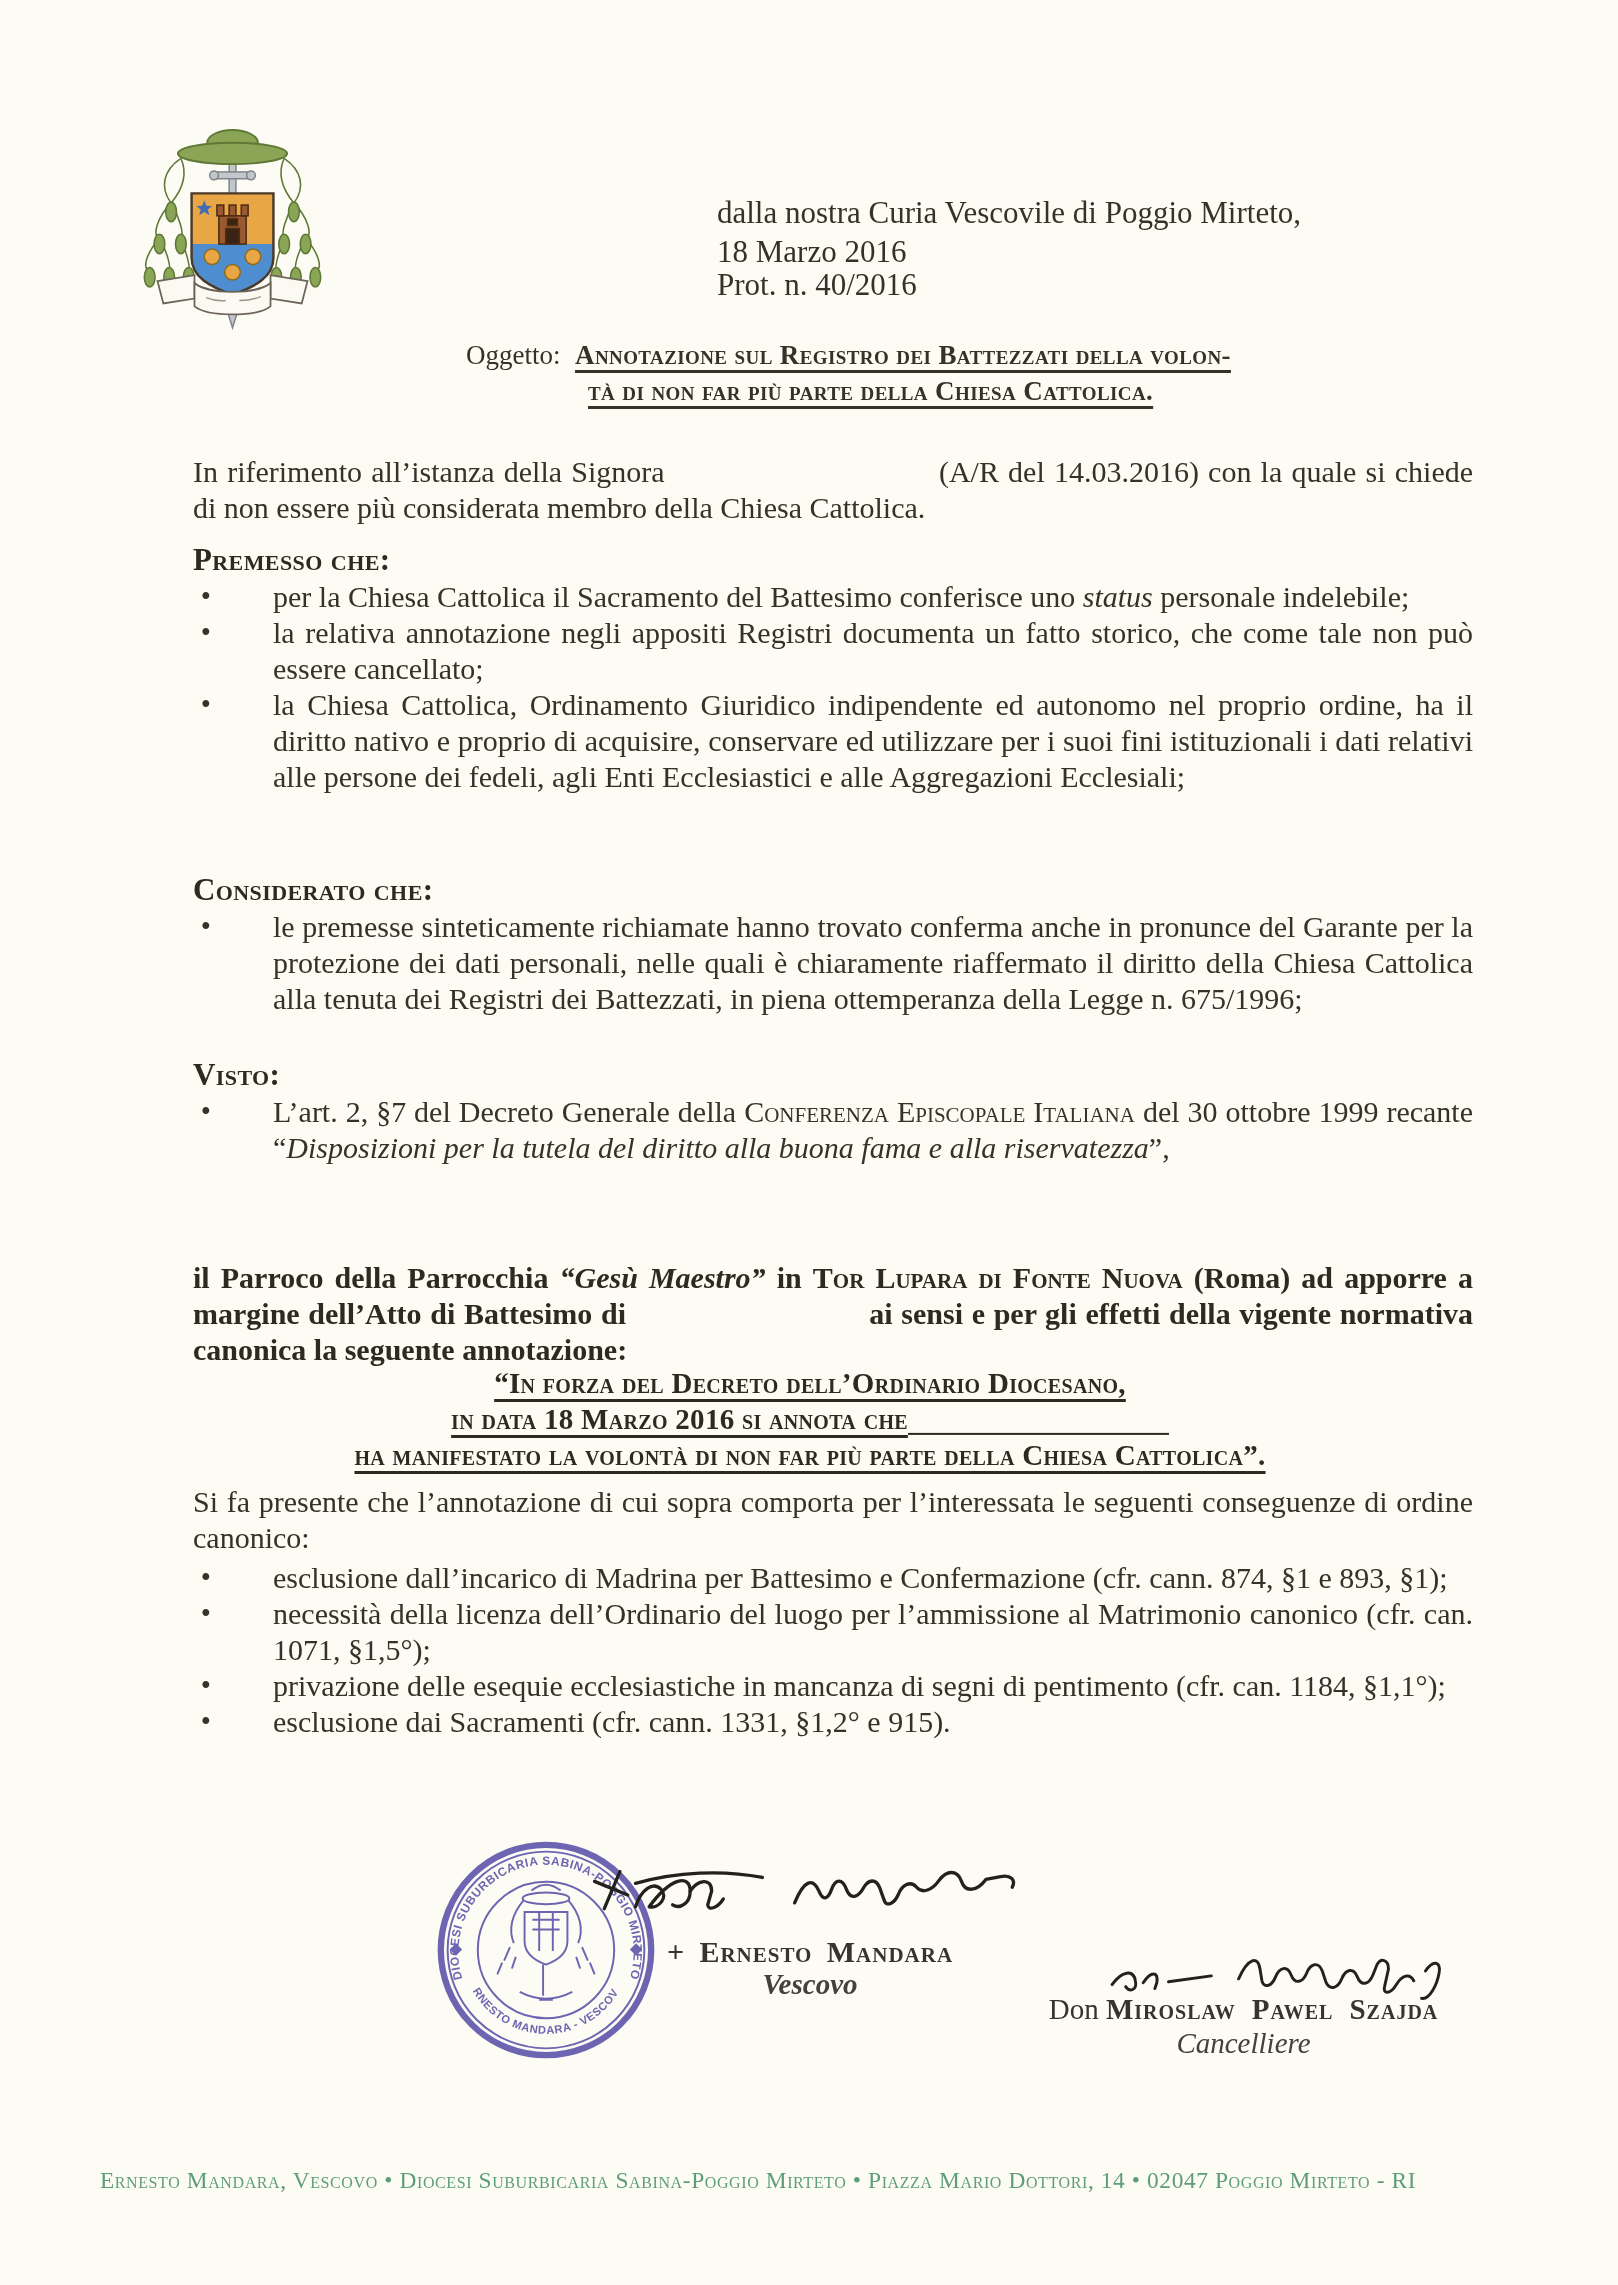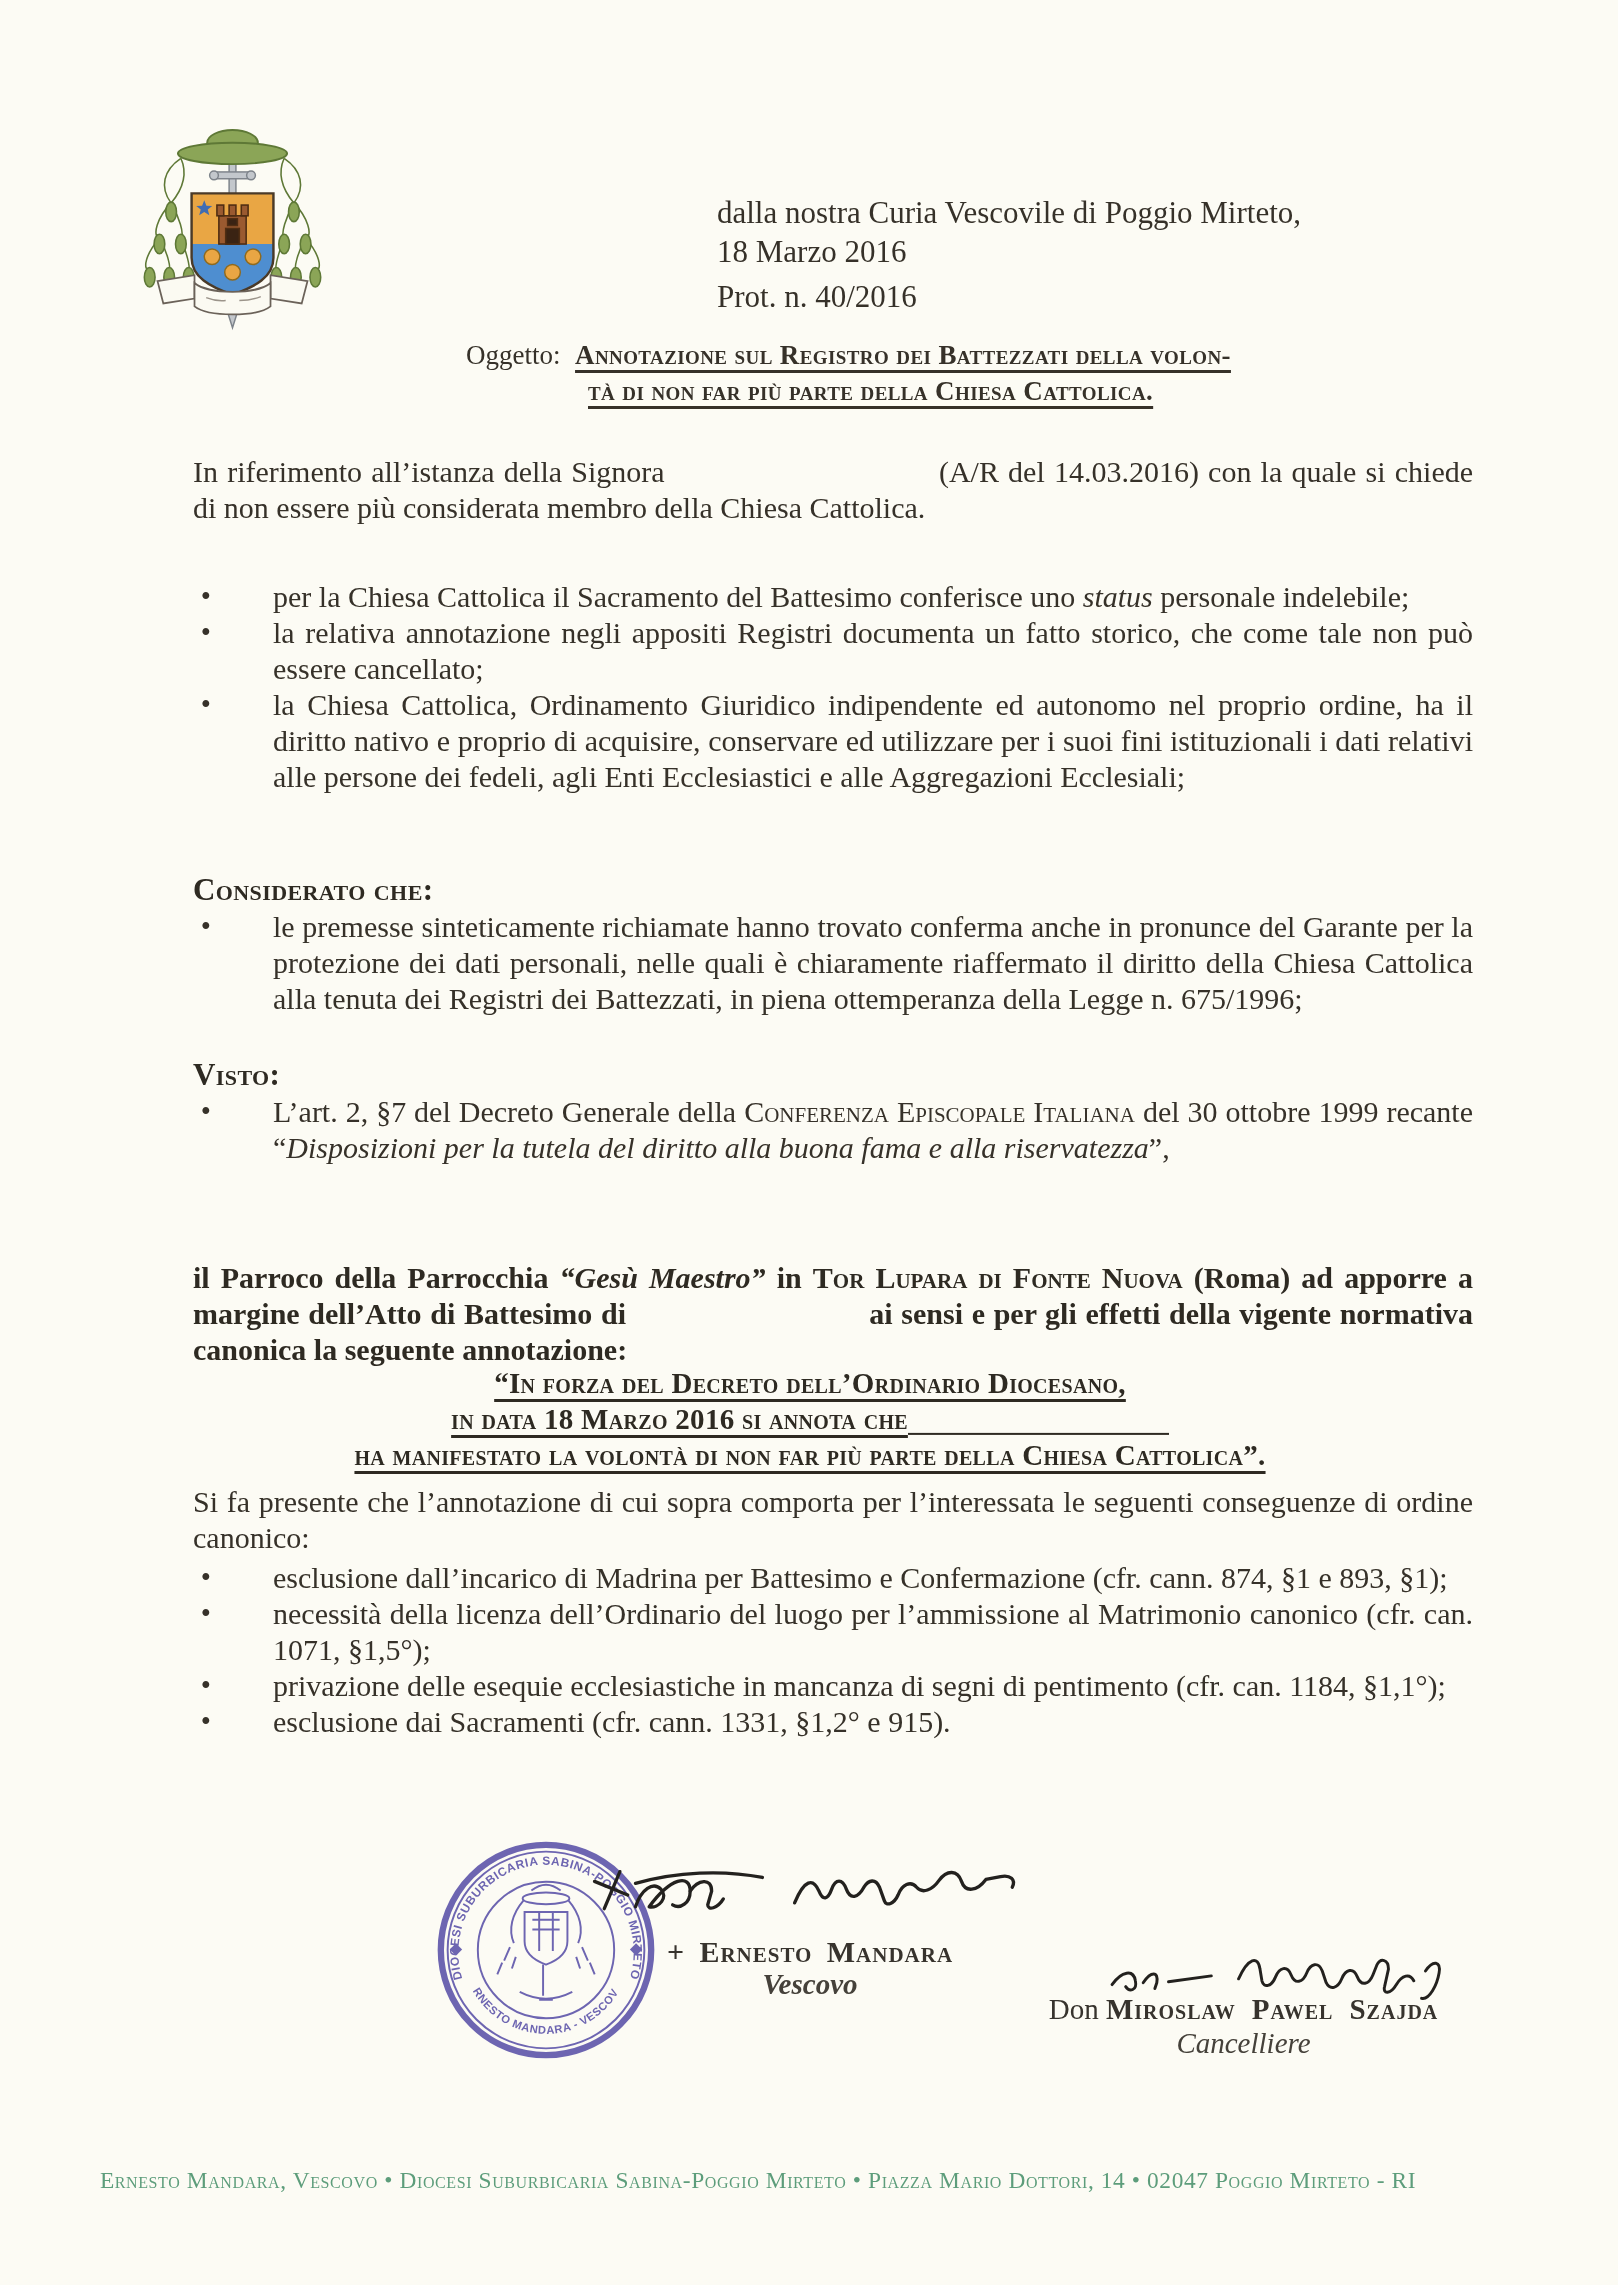--- a/index.html
+++ b/index.html
@@ -16,21 +16,21 @@
   .body-text{font-size:30px;line-height:36px;}
   .just{text-align:justify;}
   .sc{font-variant:small-caps;}
   .i{font-style:italic;}
   .ul-text{
     text-decoration:underline;
     text-decoration-thickness:2.5px;
     text-underline-offset:5.9px;
   }
   .dateline{left:717px;top:193px;font-size:31px;line-height:39px;}
-  .prot{left:717px;top:279px;font-size:31px;}
+  .prot{left:717px;top:267px;font-size:31px;}
   .subject{left:466px;top:337px;width:1005px;font-size:27px;line-height:36px;}
   .subject .lbl{margin-right:7.8px;}
   .subject .line2{margin-left:122px;}
   .subject .sc{font-weight:bold;letter-spacing:0.4px;}
   .col{left:193px;width:1280px;}
   .heading-sc{font-weight:bold;font-variant:small-caps;font-size:31px;letter-spacing:0.4px;color:#2e2a22;}
   .blist .bitem{position:relative;padding-left:80px;}
   .blist .bitem::before{
     content:"\2022";
     position:absolute;left:7.8px;top:-1px;
@@ -159,20 +159,21 @@
       <span class="sc ul-text">tà di non far più parte della Chiesa Cattolica.</span>
     </div>
   </div>
 
   <div class="abs col body-text just" style="top:454px;">
     <span>In riferimento all’istanza della Signora</span>
     <span class="gap gap-name"></span>
     <span>(A/R del 14.03.2016) con la quale si chiede di non essere più considerata membro della Chiesa Cattolica.</span>
   </div>
 
+  <div class="abs col heading-sc" style="top:542px;">Premesso che:</div>
   <div class="abs col body-text blist" style="top:579px;">
     <div class="bitem just">
       <span>per la Chiesa Cattolica il Sacramento del Battesimo conferisce uno </span><span class="i">status</span><span> personale indelebile;</span>
     </div>
     <div class="bitem just">
       <span>la relativa annotazione negli appositi Registri documenta un fatto storico, che come tale non può essere cancellato;</span>
     </div>
     <div class="bitem just">
       <span>la Chiesa Cattolica, Ordinamento Giuridico indipendente ed autonomo nel proprio ordine, ha il diritto nativo e proprio di acquisire, conservare ed utilizzare per i suoi fini istituzionali i dati relativi alle persone dei fedeli, agli Enti Ecclesiastici e alle Aggregazioni Ecclesiali;</span>
     </div>

